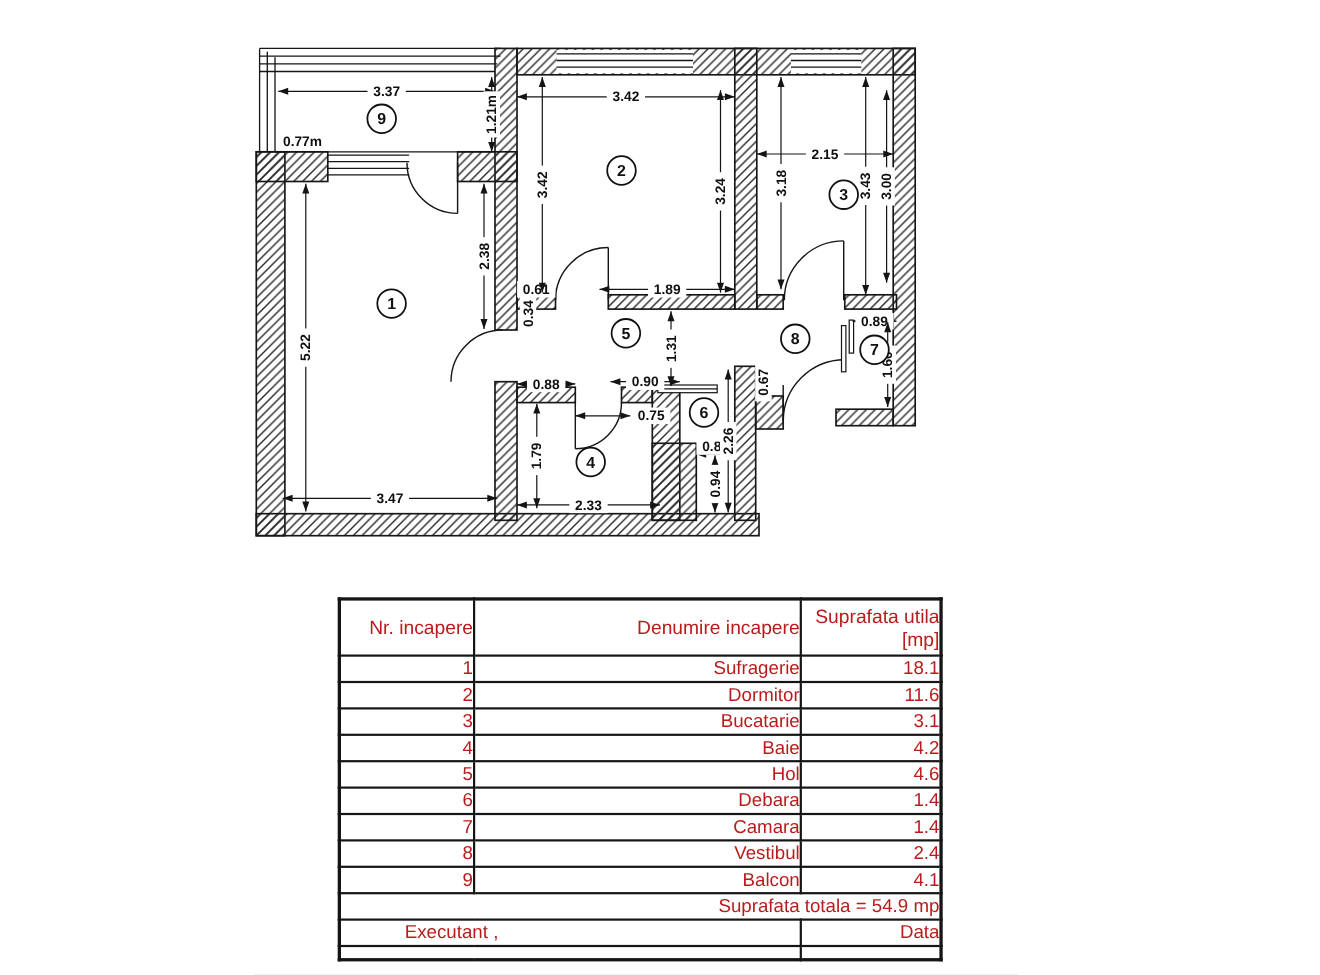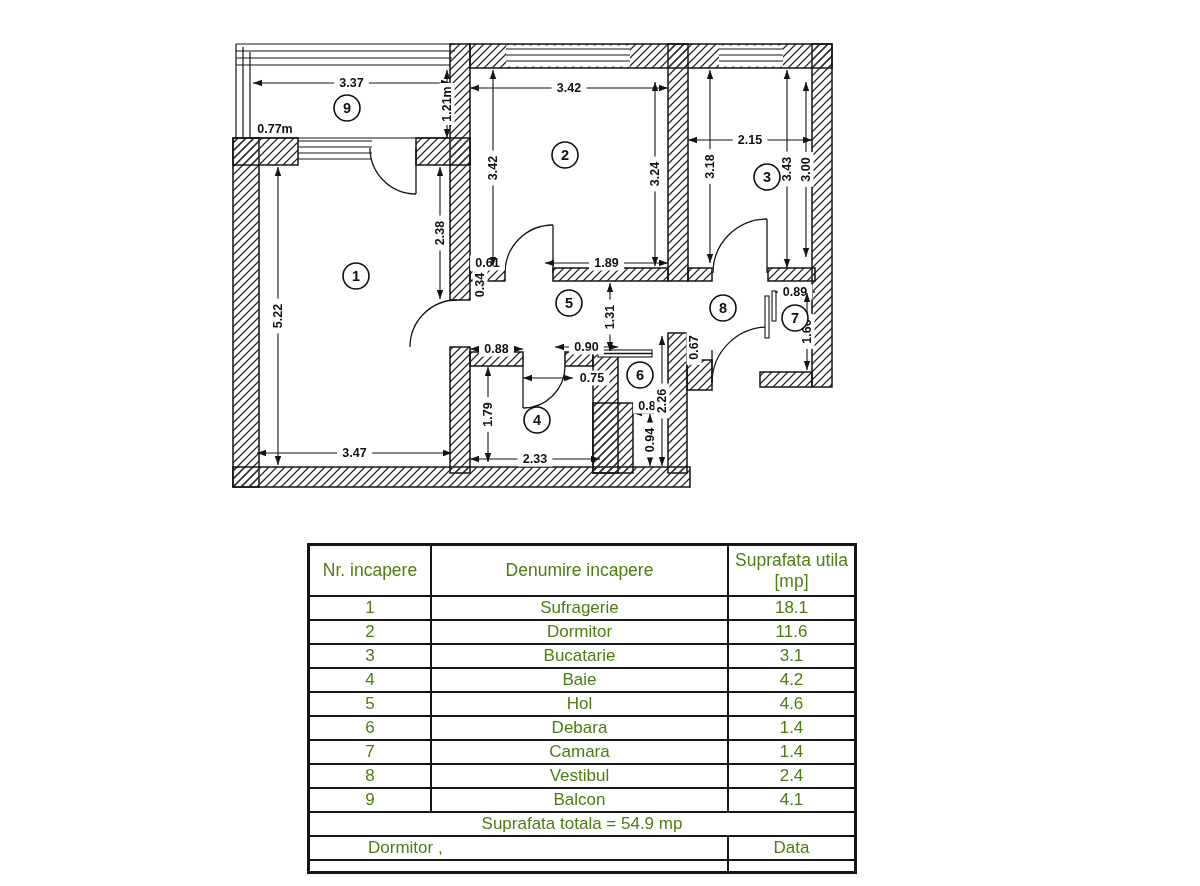--- a/index.html
+++ b/index.html
@@ -1,31 +1,31 @@
 <!DOCTYPE html>
 <html><head>
 <meta charset="utf-8">
 <style>
   html,body{margin:0;padding:0;background:#e8e8e8;}
   .page{width:1200px;height:886px;position:relative;overflow:hidden;background:#ffffff;
-        font-family:"Liberation Sans",sans-serif;color:#4d7c0f;}
+        font-family:"Liberation Sans",sans-serif;color:#b91c1c;}
   svg text{font-family:"Liberation Sans",sans-serif;}
   .wall{fill:url(#hx);stroke:#161616;stroke-width:1.5;}
   .winband{fill:#ffffff;stroke:none;}
   .thin{stroke:#161616;stroke-width:1.2;fill:none;}
   .door{stroke:#161616;stroke-width:1.3;fill:none;}
   .leaf{fill:#ffffff;stroke:#161616;stroke-width:1.1;}
   .dimline{stroke:#141414;stroke-width:1.1;}
   .dimtxt{font-size:12.5px;font-weight:600;fill:#101010;}
   .roomcirc{fill:#ffffff;stroke:#101010;stroke-width:1.6;}
   .roomnum{font-size:14.5px;font-weight:600;fill:#101010;text-anchor:middle;}
   
   .areas{position:absolute;left:307px;top:543px;border-collapse:collapse;table-layout:fixed;
          background:#fff;}
-  .areas td{border:2px solid #151515;text-align:center;font-size:17px;padding:0;
+  .areas td{border:2px solid #151515;text-align:right;font-size:17px;padding:0;
             overflow:hidden;white-space:nowrap;}
   .areas{border:3px solid #151515;}
   .c1{width:120px;} .c2{width:295px;} .c3{width:125px;}
   tr.hdr td{height:49px;font-size:17.5px;}
   tr.r td{height:22px;}
   tr.merge td{height:22px;}
   .hdr3{line-height:1.15;margin-left:12px;}
   td.execell{text-align:left;padding-left:58px;}
   tr.partial td{height:10px;border-bottom:none;}
 </style>
@@ -388,21 +388,21 @@
     </tr>
     <tr class="r">
       <td>9</td>
       <td>Balcon</td>
       <td>4.1</td>
     </tr>
     <tr class="merge">
       <td colspan="3">Suprafata totala = 54.9 mp</td>
     </tr>
     <tr class="r">
-      <td colspan="2" class="execell">Dormitor ,</td>
+      <td colspan="2" class="execell">Executant ,</td>
       <td>Data</td>
     </tr>
     <tr class="partial">
       <td colspan="2"></td>
       <td></td>
     </tr>
   </tbody>
     </table>
 </div>
 

